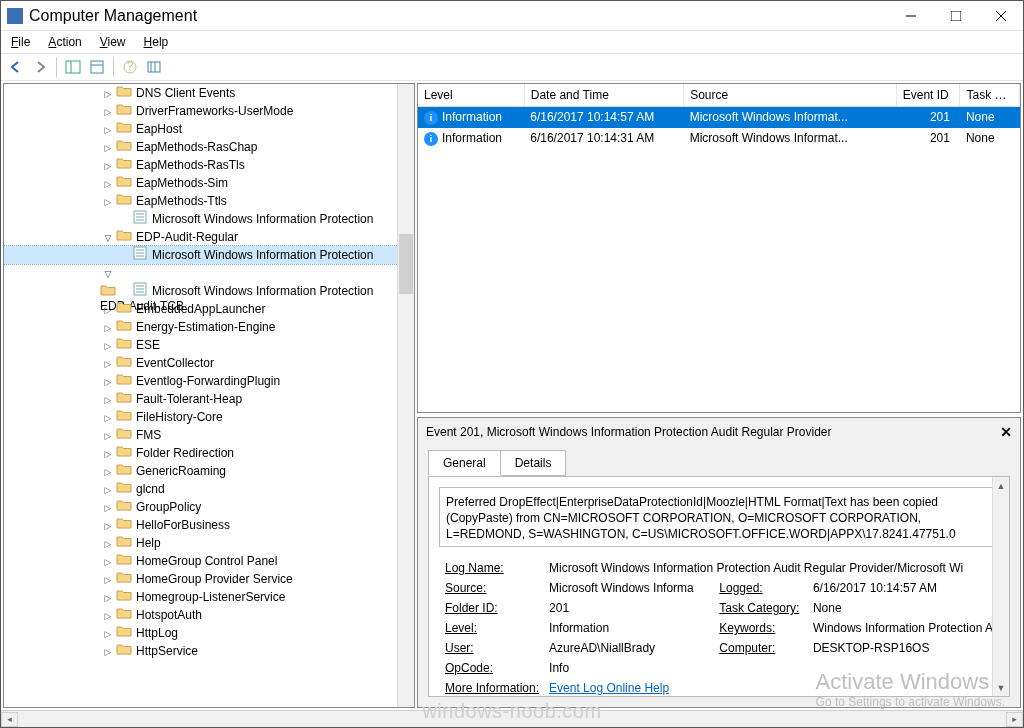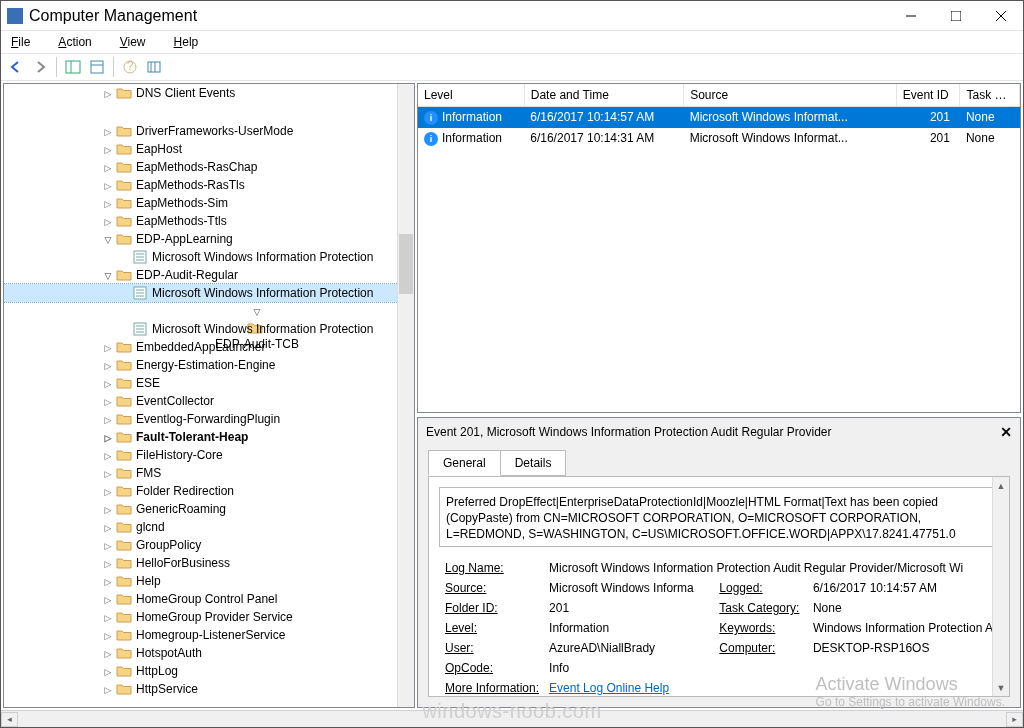--- a/index.html
+++ b/index.html
@@ -2,31 +2,31 @@
 <html><head>
 <meta charset="utf-8">
 <style>
 * { box-sizing: border-box; margin: 0; padding: 0; font-family: "Segoe UI", Tahoma, sans-serif; font-size: 12px; }
 body { width: 1024px; height: 728px; background: #fff; overflow: hidden; position: relative; border: 1px solid #555; }
 .titlebar { height: 30px; display: flex; align-items: center; padding: 0 0 0 6px; border-bottom: 1px solid #e5e5e5; }
 .titlebar .app-icon { width: 16px; height: 16px; background: #3b6fb5; margin-right: 6px; display: inline-block; }
 .titlebar .title { flex: 1; font-size: 16px; color: #000; }
 .sysbtn { width: 45px; height: 29px; display: flex; align-items: center; justify-content: center; color: #000; }
 .sysbtn svg { width: 10px; height: 10px; }
-.menubar { height: 22px; display: flex; align-items: center; padding: 0 4px; gap: 16px; }
+.menubar { height: 22px; display: flex; align-items: center; padding: 0 4px; gap: 6px; }
 .menubar span { padding: 2px 6px; }
 .menubar u { text-decoration: underline; }
 .toolbar { height: 28px; border-top: 1px solid #e5e5e5; border-bottom: 1px solid #e5e5e5; display: flex; align-items: center; padding: 0 4px; gap: 2px; }
 .tbtn { width: 22px; height: 22px; display: flex; align-items: center; justify-content: center; border: 1px solid transparent; }
 .tbtn svg { width: 16px; height: 16px; }
 .tsep { width: 1px; height: 20px; background: #ccc; margin: 0 3px; }
 .workspace { display: flex; height: calc(100% - 30px - 22px - 28px - 17px); }
 .leftpane { width: 412px; border: 1px solid #828790; margin: 2px 1px 2px 2px; overflow-y: auto; overflow-x: auto; position: relative; }
 .tree { padding: 0; white-space: nowrap; }
-.node { display: flex; align-items: center; height: 18px; line-height: 18px; }
+.node { display: flex; align-items: flex-start; height: 18px; line-height: 18px; }
 .node.sel { background: #cce8ff; outline: 1px dotted #7aa7d8; }
 .exp { width: 16px; text-align: center; color: #666; font-size: 11px; cursor: pointer; }
 .exp::before { content: ""; }
 .exp.closed::before { content: "▷"; font-size: 9px; color: #666; }
 .exp.open::before { content: "▽"; font-size: 9px; color: #444; }
 .folder-icon, .log-icon { width: 16px; height: 14px; margin-right: 4px; display: inline-flex; align-items: center; justify-content: center; }
 .folder-icon svg, .log-icon svg { width: 16px; height: 14px; }
 .rightpane { flex: 1; display: flex; flex-direction: column; margin: 2px 2px 2px 1px; }
 .eventgrid { flex: 0 0 330px; border: 1px solid #828790; overflow: auto; background: #fff; }
 .eventgrid table { width: 100%; border-collapse: collapse; table-layout: fixed; }
@@ -46,21 +46,21 @@
 .proptbl td { padding: 2px 4px; vertical-align: top; white-space: nowrap; overflow: hidden; text-overflow: ellipsis; }
 .proptbl .k { width: 96px; text-decoration: underline; }
 .proptbl .k2 { width: 92px; text-decoration: underline; }
 a.link { color: #0066cc; text-decoration: underline; }
 .hscroll { height: 17px; border-top: 1px solid #cfcfcf; display: flex; align-items: center; background: #f0f0f0; }
 .hscroll .arrow { width: 17px; height: 15px; border: 1px solid #cfcfcf; display: flex; align-items: center; justify-content: center; font-size: 9px; color: #666; }
 .hscroll .track { flex: 1; height: 15px; }
 .vscr { position: absolute; right: 0; top: 0; bottom: 0; width: 17px; background: #f0f0f0; border-left: 1px solid #dcdcdc; }
 .vscr .thumb { position: absolute; left: 1px; right: 1px; background: #cfcfcf; border-radius: 0; }
 .watermark { position: absolute; right: 18px; bottom: 18px; color: #bfbfbf; text-align: left; pointer-events: none; }
-.watermark .t1 { font-size: 18px; margin-top: 24px; }
+.watermark .t1 { font-size: 22px; margin-top: 24px; }
 .watermark .t2 { font-size: 12px; }
 .centerwm { position: absolute; bottom: 4px; left: 50%; transform: translateX(-50%); color: #cfcfcf; font-size: 20px; letter-spacing: 0.5px; pointer-events: none; text-align: right; }
 .vtiny { position:absolute; right:0; top:0; bottom:0; width:17px; background:#f0f0f0; border-left:1px solid #dcdcdc;}
 .vtiny .up,.vtiny .dn{position:absolute;left:0;right:0;height:17px;display:flex;align-items:center;justify-content:center;font-size:9px;color:#666;}
 .vtiny .up{top:0;} .vtiny .dn{bottom:0;}
 </style>
 </head>
 <body>
 
 <div class="titlebar">
@@ -137,21 +137,21 @@
     <div class="tree" id="tree">
         <div class="node" style="padding-left: 96px;">
           <span class="exp closed"></span>
           <span class="folder-icon">
             <svg viewBox="0 0 16 14">
               <path d="M1 3 h5 l1.5 1.5 H15 V12 H1 Z" fill="#f6d487" stroke="#caa24a"></path>
             </svg>
           </span>
           <span>DNS Client Events</span>
         </div>
-        <div class="node" style="padding-left: 96px; margin-top: 20px;">
+        <div class="node" style="padding-left: 96px;">
           <span class="exp closed"></span>
           <span class="folder-icon">
             <svg viewBox="0 0 16 14">
               <path d="M1 3 h5 l1.5 1.5 H15 V12 H1 Z" fill="#f6d487" stroke="#caa24a"></path>
             </svg>
           </span>
           <span>DriverFrameworks-UserMode</span>
         </div>
         <div class="node" style="padding-left: 96px;">
           <span class="exp closed"></span>
@@ -190,29 +190,20 @@
           <span>EapMethods-Sim</span>
         </div>
         <div class="node" style="padding-left: 96px;">
           <span class="exp closed"></span>
           <span class="folder-icon">
             <svg viewBox="0 0 16 14">
               <path d="M1 3 h5 l1.5 1.5 H15 V12 H1 Z" fill="#f6d487" stroke="#caa24a"></path>
             </svg>
           </span>
           <span>EapMethods-Ttls</span>
-        </div>
-        <div class="node" style="padding-left: 96px;">
-          <span class="exp open"></span>
-          <span class="folder-icon">
-            <svg viewBox="0 0 16 14">
-              <path d="M1 3 h5 l1.5 1.5 H15 V12 H1 Z" fill="#f6d487" stroke="#caa24a"></path>
-            </svg>
-          </span>
-          <span>EDP-AppLearning</span>
         </div>
         <div class="node" style="padding-left: 112px;">
           <span class="exp "></span>
           <span class="log-icon">
             <svg viewBox="0 0 16 14">
               <rect x="2" y="1" width="12" height="12" fill="#fff" stroke="#7aa"></rect>
               <line x1="4" y1="4" x2="12" y2="4" stroke="#7aa"></line>
               <line x1="4" y1="7" x2="12" y2="7" stroke="#7aa"></line>
               <line x1="4" y1="10" x2="12" y2="10" stroke="#7aa"></line>
             </svg>
@@ -299,21 +290,21 @@
         </div>
         <div class="node" style="padding-left: 96px;">
           <span class="exp closed"></span>
           <span class="folder-icon">
             <svg viewBox="0 0 16 14">
               <path d="M1 3 h5 l1.5 1.5 H15 V12 H1 Z" fill="#f6d487" stroke="#caa24a"></path>
             </svg>
           </span>
           <span>Eventlog-ForwardingPlugin</span>
         </div>
-        <div class="node" style="padding-left: 96px; font-weight: bold;">
+        <div class="node" style="padding-left: 96px;">
           <span class="exp closed"></span>
           <span class="folder-icon">
             <svg viewBox="0 0 16 14">
               <path d="M1 3 h5 l1.5 1.5 H15 V12 H1 Z" fill="#f6d487" stroke="#caa24a"></path>
             </svg>
           </span>
           <span>Fault-Tolerant-Heap</span>
         </div>
         <div class="node" style="padding-left: 96px;">
           <span class="exp closed"></span>

